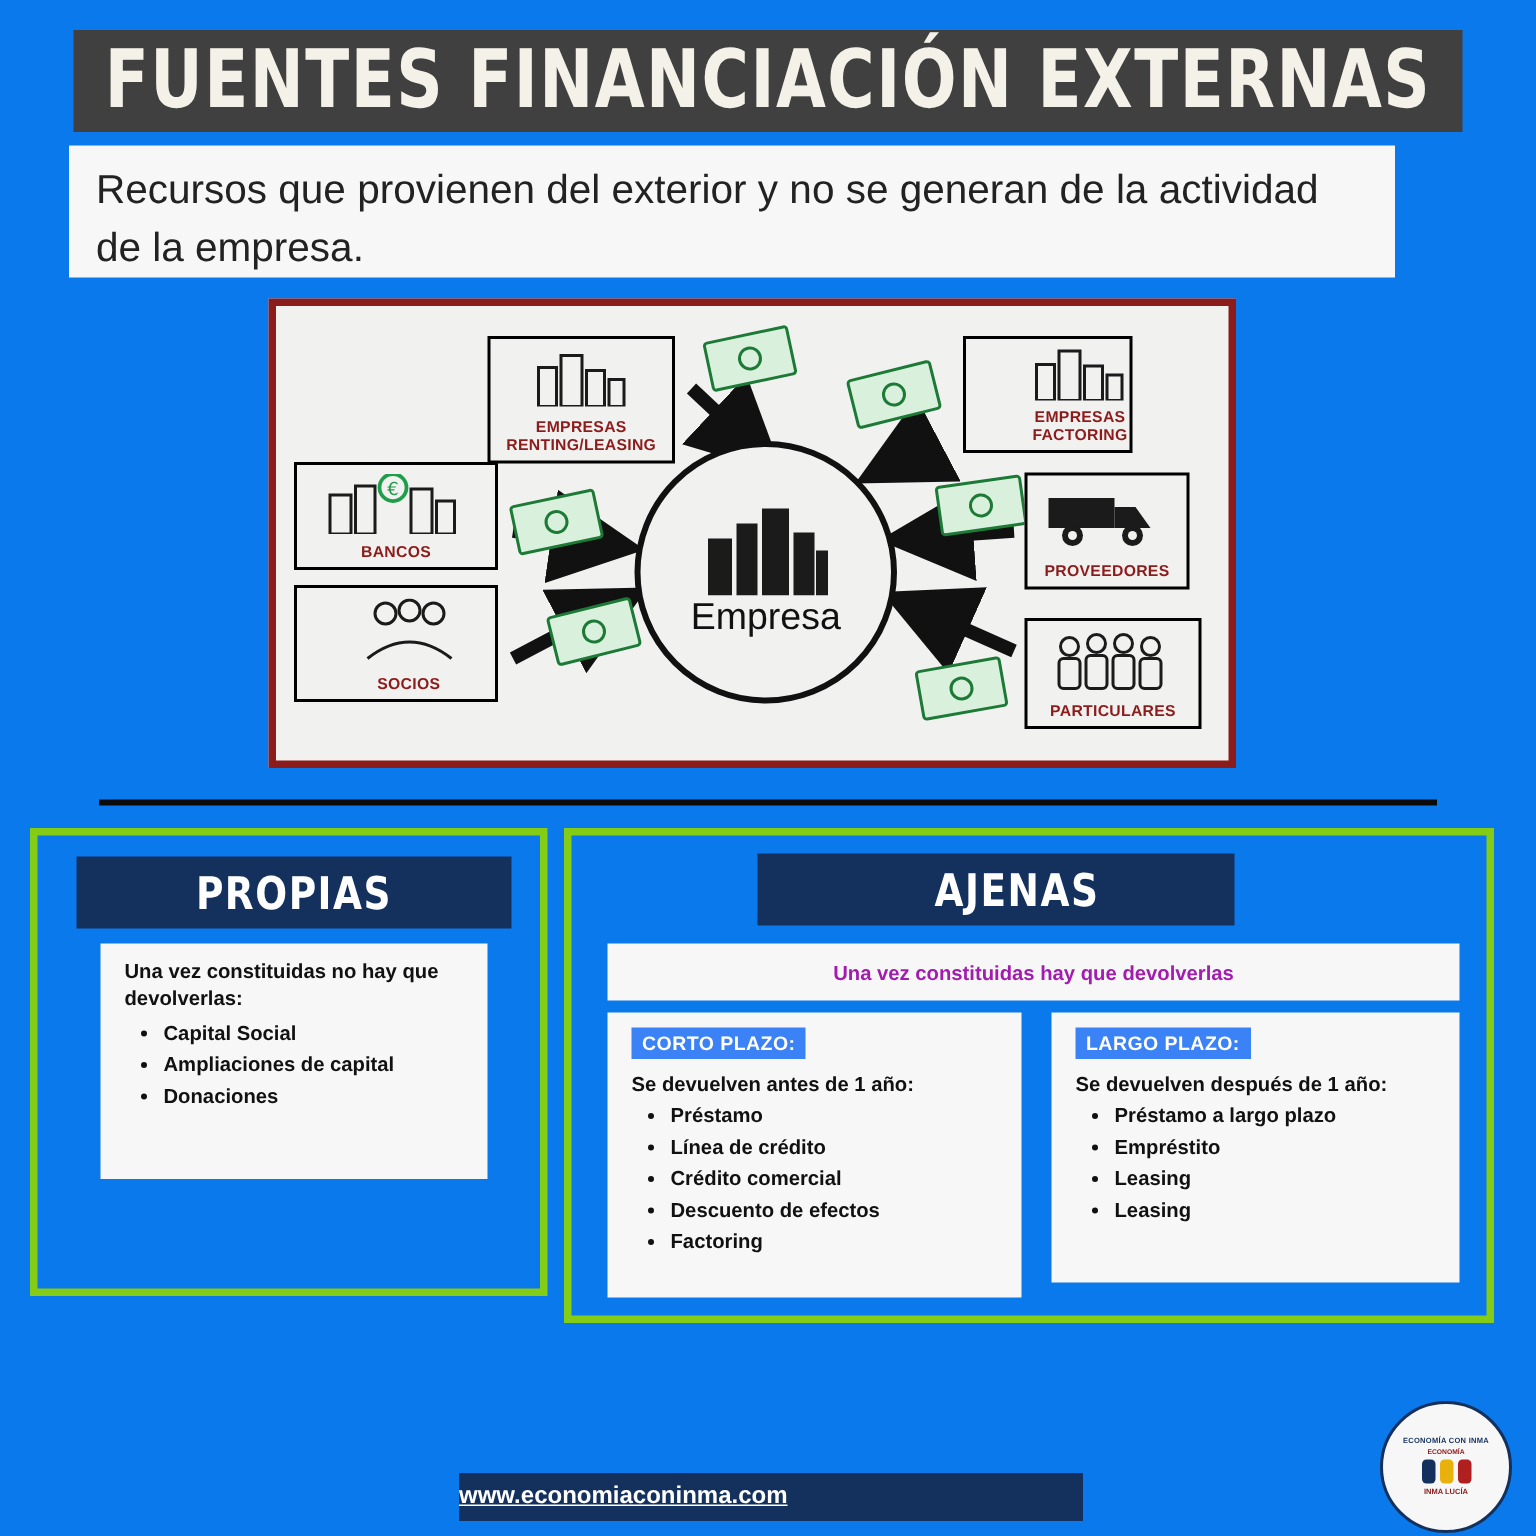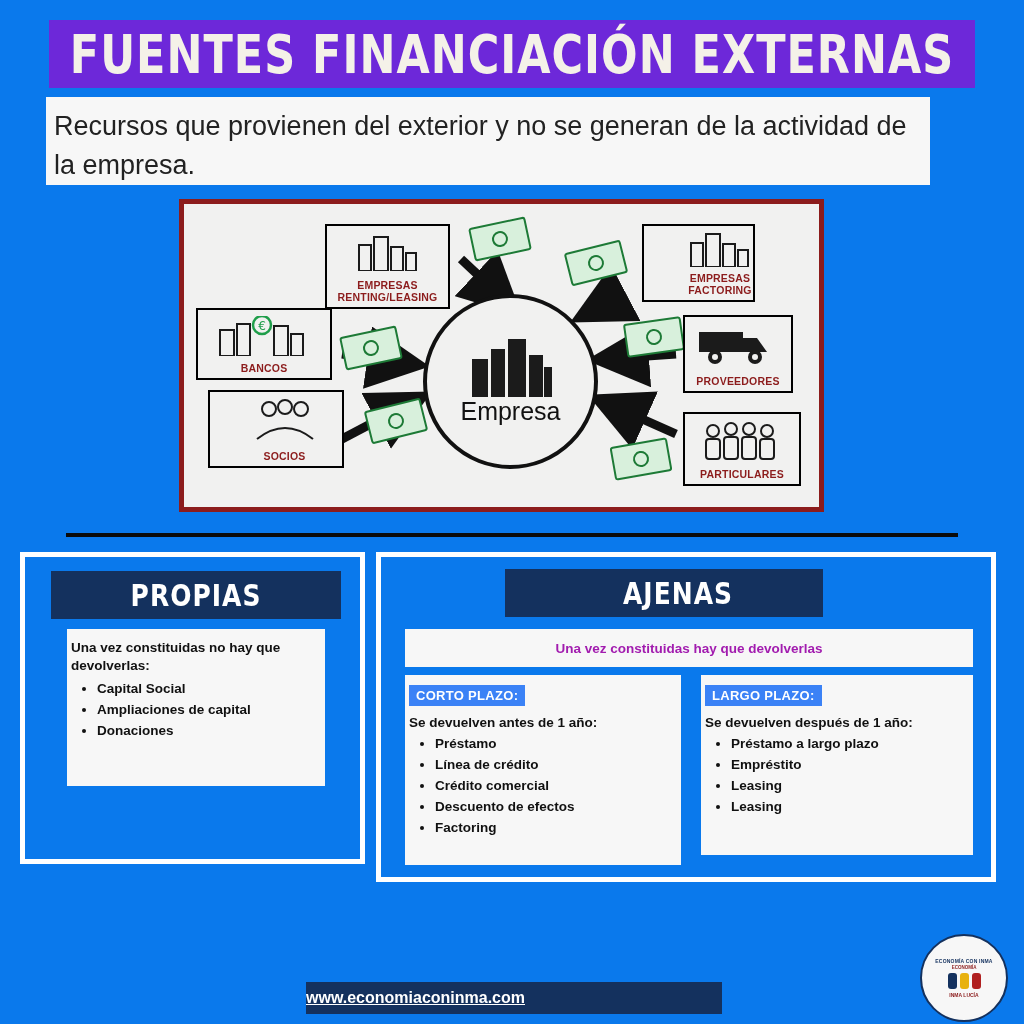--- a/index.html
+++ b/index.html
@@ -15,21 +15,21 @@
     position: relative;
   }
 
   
   .title-bar {
     position: absolute;
     left: 49px;
     top: 20px;
     width: 926px;
     height: 68px;
-    background: #6d28d9;
+    background: #404040;
     display: flex;
     align-items: center;
     justify-content: center;
   }
   .title-bar .title-text {
     color: #f4f1e8;
     font-family: "DejaVu Sans", sans-serif;
     font-weight: bold;
     font-size: 43px;
     letter-spacing: 1px;
@@ -39,21 +39,21 @@
   }
 
   
   .subtitle-box {
     position: absolute;
     left: 46px;
     top: 97px;
     width: 884px;
     height: 88px;
     background: #f7f7f7;
-    padding: 10px 8px;
+    padding: 10px 18px;
     box-sizing: border-box;
   }
   .subtitle-box .subtitle-text {
     color: #222;
     font-size: 27px;
     line-height: 1.45;
     font-family: "Liberation Sans", sans-serif;
   }
 
   
@@ -83,21 +83,21 @@
     font-size: 10.5px;
     font-weight: bold;
     text-align: center;
     line-height: 1.15;
     letter-spacing: .2px;
   }
   .dg-icon { flex: 1; display:flex; align-items:center; justify-content:center; }
 
   #dg-renting { left: 141px; top: 20px;  width: 125px; height: 85px; }
   #dg-bancos  { left: 12px;  top: 104px; width: 136px; height: 72px; }
-  #dg-socios  { left: 24px;  top: 186px; width: 136px; height: 78px; padding-left: 17px; }
+  #dg-socios  { left: 12px;  top: 186px; width: 136px; height: 78px; padding-left: 17px; }
   #dg-factoring { left: 458px; top: 20px;  width: 113px; height: 78px; padding-left: 43px; }
   #dg-proveedores { left: 499px; top: 111px; width: 110px; height: 78px; }
   #dg-particulares { left: 499px; top: 208px; width: 118px; height: 74px; }
 
   .center-circle {
     position: absolute;
     left: 239px;
     top: 90px;
     width: 167px;
     height: 167px;
@@ -139,21 +139,21 @@
     top: 533px;
     width: 892px;
     height: 4px;
     background: #0b0b0b;
   }
 
   
   .panel {
     position: absolute;
     background: #0a79ec;
-    border: 5px solid #ffffff;
+    border: 5px solid #84cc16;
     box-sizing: border-box;
     text-decoration: underline;
   }
   #panel-propias { left: 20px; top: 552px; width: 345px; height: 312px; }
   #panel-ajenas  { left: 376px; top: 552px; width: 620px; height: 330px; }
 
   .panel-header {
     position: absolute;
     background: #14315e;
     display: flex;
@@ -168,21 +168,21 @@
     letter-spacing: 1px;
     transform: scaleY(1.2);
   }
   #hdr-propias { left: 26px; top: 14px; width: 290px; height: 48px; }
   #hdr-ajenas  { left: 124px; top: 12px; width: 290px; height: 48px; padding-left: 28px; }
 
   .white-card {
     position: absolute;
     background: #f7f7f7;
     box-sizing: border-box;
-    padding: 10px 4px;
+    padding: 10px 16px;
   }
   .card-lead {
     font-size: 13.5px;
     font-weight: bold;
     color: #111;
     line-height: 1.35;
     margin: 0 0 4px 0;
   }
   ul.card-list {
     margin: 4px 0 0 0;

